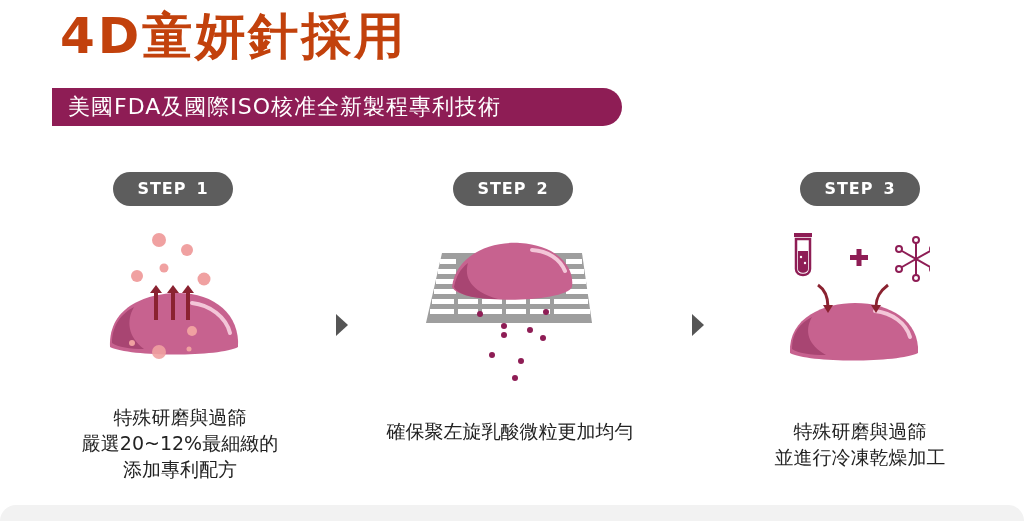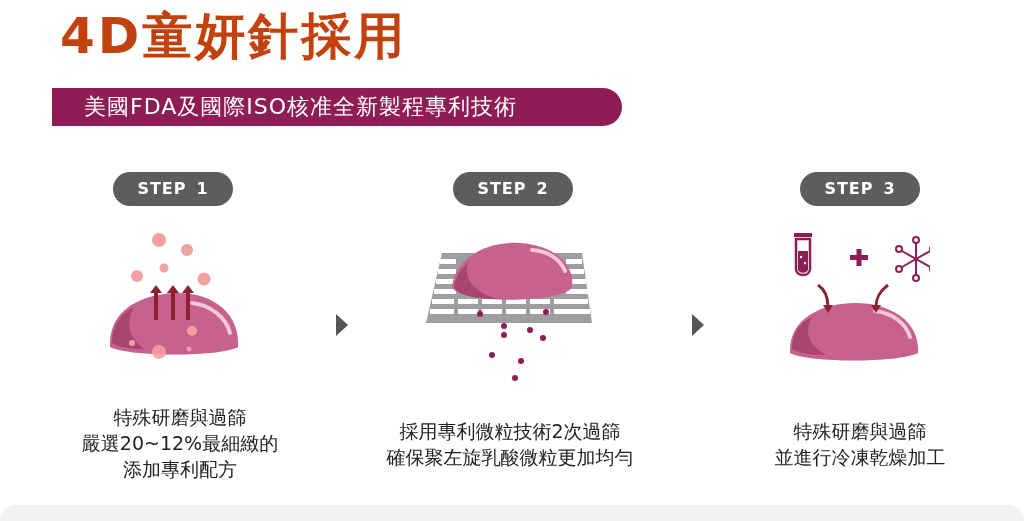--- a/index.html
+++ b/index.html
@@ -1,19 +1,19 @@
 <!DOCTYPE html>
 <html><head>
 <meta charset="utf-8">
 <style>
   html,body{margin:0;padding:0;}
   body{width:1024px;height:521px;background:#ffffff;position:relative;overflow:hidden;font-family:"DejaVu Sans","Liberation Sans",sans-serif;}
   .card-edge{position:absolute;left:0;right:0;bottom:0;height:16px;background:#f2f2f2;border-top-left-radius:16px;border-top-right-radius:16px;}
   .title{position:absolute;left:60px;top:0px;font-size:50px;font-weight:bold;color:#c2410c;letter-spacing:3px;line-height:72px;}
-  .banner{position:absolute;left:52px;top:88px;width:570px;height:38px;background:#8e1d55;border-top-right-radius:20px;border-bottom-right-radius:20px;color:#fff;font-size:22px;line-height:38px;padding-left:32px;box-sizing:border-box;letter-spacing:1px;}
+  .banner{position:absolute;left:52px;top:88px;width:570px;height:38px;background:#8e1d55;border-top-right-radius:20px;border-bottom-right-radius:20px;color:#fff;font-size:22px;line-height:38px;padding-left:16px;box-sizing:border-box;letter-spacing:1px;}
   .step-pill{position:absolute;top:172px;width:120px;height:34px;background:#5d5d5d;border-radius:17px;color:#fff;font-weight:bold;font-size:16px;line-height:34px;text-align:center;letter-spacing:1px;}
   .step-pill .num{margin-left:10px;}
   .illus{position:absolute;}
   .caption{position:absolute;text-align:center;color:#222;font-size:19px;line-height:26px;}
   .arrow-tri{position:absolute;width:0;height:0;border-top:11px solid transparent;border-bottom:11px solid transparent;border-left:12px solid #555;}
 </style>
 </head>
 <body>
 
 <div class="card-edge"></div>
@@ -92,21 +92,20 @@
     <circle cx="84" cy="101" r="3"></circle>
       <circle cx="84" cy="110" r="3"></circle>
     <circle cx="110" cy="105" r="3"></circle>
       <circle cx="123" cy="113" r="3"></circle>
     <circle cx="72" cy="130" r="3"></circle>
       <circle cx="101" cy="136" r="3"></circle>
     <circle cx="95" cy="153" r="3"></circle>
   </g>
 </svg>
 <div class="caption" style="left:340px;top:418px;width:340px;">
-  <div>採用專利微粒技術2次過篩</div>
   <div>確保聚左旋乳酸微粒更加均勻</div>
 </div>
 
 <div class="arrow-tri" style="left:692px;top:314px;"></div>
 
 <div class="step-pill" style="left:800px;">
   <span>STEP</span><span class="num">3</span>
 </div>
 <svg class="illus" style="left:780px;top:225px;" width="150" height="145" viewBox="0 0 150 145">
   <g>

